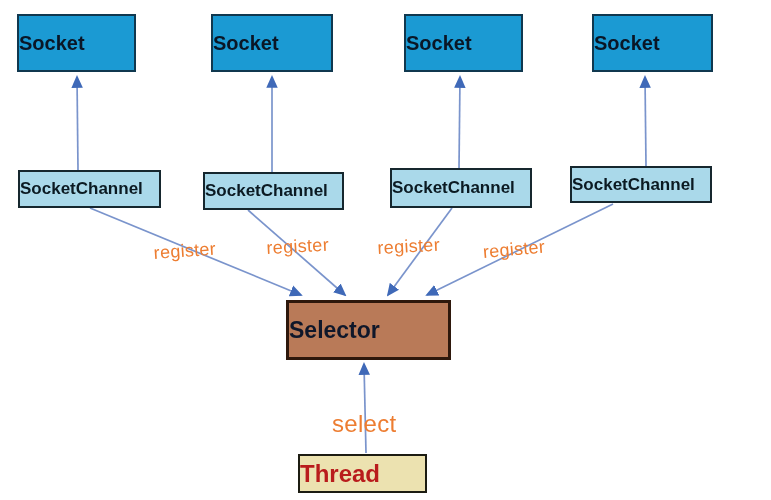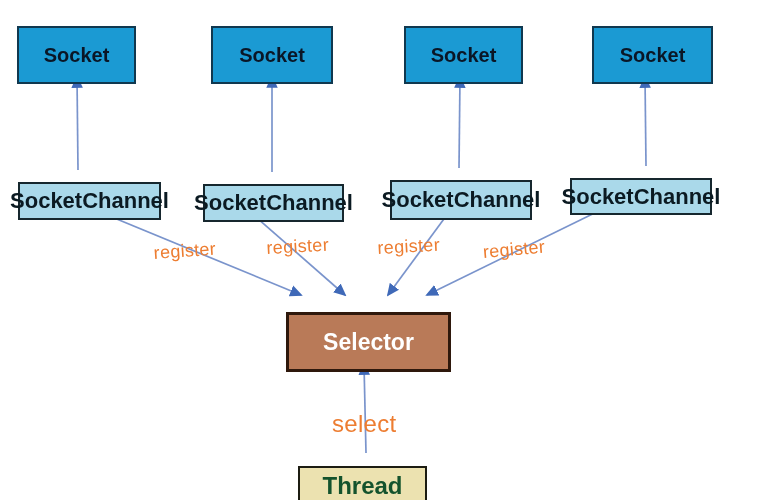--- a/index.html
+++ b/index.html
@@ -5,29 +5,28 @@
   html,body{margin:0;padding:0;background:#fff;}
   #canvas{
     position:relative;
     font-family:"Liberation Sans","DejaVu Sans",sans-serif;
     background:#ffffff;
     overflow:hidden;
   }
   #edge-layer{position:absolute;left:0;top:0;z-index:1;}
   .node{
     position:absolute;
-    display:flex;align-items:center;justify-content:center;
+    display:flex;align-items:center;justify-content:flex-start;
     box-sizing:border-box;
     z-index:2;
     font-weight:700;
-    margin-top:12px;
   }
   .node span{white-space:nowrap;}
   .node.socket{font-size:20px;border-width:2px;border-style:solid;}
-  .node.channel{font-size:22px;border-width:2px;border-style:solid;}
+  .node.channel{font-size:17px;border-width:2px;border-style:solid;}
   .node.selector{font-size:23px;border-width:3px;border-style:solid;}
   .node.thread{font-size:24px;border-width:2.5px;border-style:solid;}
   .edge-label{
     position:absolute;
     z-index:3;
     font-weight:400;
     letter-spacing:0.3px;
     white-space:nowrap;
     transform-origin:left top;
   }
@@ -75,24 +74,24 @@
     </div>
     <div class="node channel" style="left: 203px; top: 172px; width: 141px; height: 38px; background: rgb(170, 217, 234); border-color: rgb(22, 39, 46); color: rgb(11, 26, 34);">
       <span>SocketChannel</span>
     </div>
     <div class="node channel" style="left: 390px; top: 168px; width: 142px; height: 40px; background: rgb(170, 217, 234); border-color: rgb(22, 39, 46); color: rgb(11, 26, 34);">
       <span>SocketChannel</span>
     </div>
     <div class="node channel" style="left: 570px; top: 166px; width: 142px; height: 37px; background: rgb(170, 217, 234); border-color: rgb(22, 39, 46); color: rgb(11, 26, 34);">
       <span>SocketChannel</span>
     </div>
-    <div class="node selector" style="left: 286px; top: 300px; width: 165px; height: 60px; background: rgb(185, 122, 88); border-color: rgb(46, 24, 12); color: #ffffff;">
+    <div class="node selector" style="left: 286px; top: 300px; width: 165px; height: 60px; background: rgb(185, 122, 88); border-color: rgb(46, 24, 12); color: #0f172a;">
       <span>Selector</span>
     </div>
-    <div class="node thread" style="left: 298px; top: 454px; width: 129px; height: 39px; background: rgb(236, 226, 176); border-color: rgb(28, 28, 18); color: #14532d;">
+    <div class="node thread" style="left: 298px; top: 454px; width: 129px; height: 39px; background: rgb(236, 226, 176); border-color: rgb(28, 28, 18); color: #b91c1c;">
       <span>Thread</span>
     </div>
     <div class="edge-label" style="left: 153px; top: 243px; font-size: 18px; color: rgb(237, 125, 49); transform: rotate(-4deg);">register</div>
     <div class="edge-label" style="left: 266px; top: 238px; font-size: 18px; color: rgb(237, 125, 49); transform: rotate(-3deg);">register</div>
     <div class="edge-label" style="left: 377px; top: 238px; font-size: 18px; color: rgb(237, 125, 49); transform: rotate(-3deg);">register</div>
     <div class="edge-label" style="left: 482px; top: 242px; font-size: 18px; color: rgb(237, 125, 49); transform: rotate(-5deg);">register</div>
     <div class="edge-label" style="left: 332px; top: 410px; font-size: 24px; color: rgb(237, 125, 49); transform: rotate(0deg);">select</div>
   </div>
 
 </body></html>

